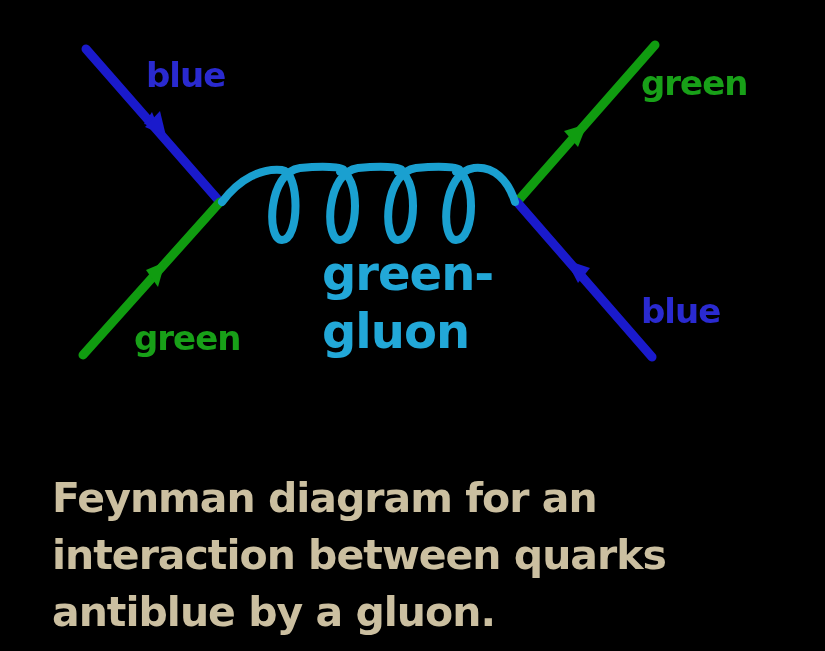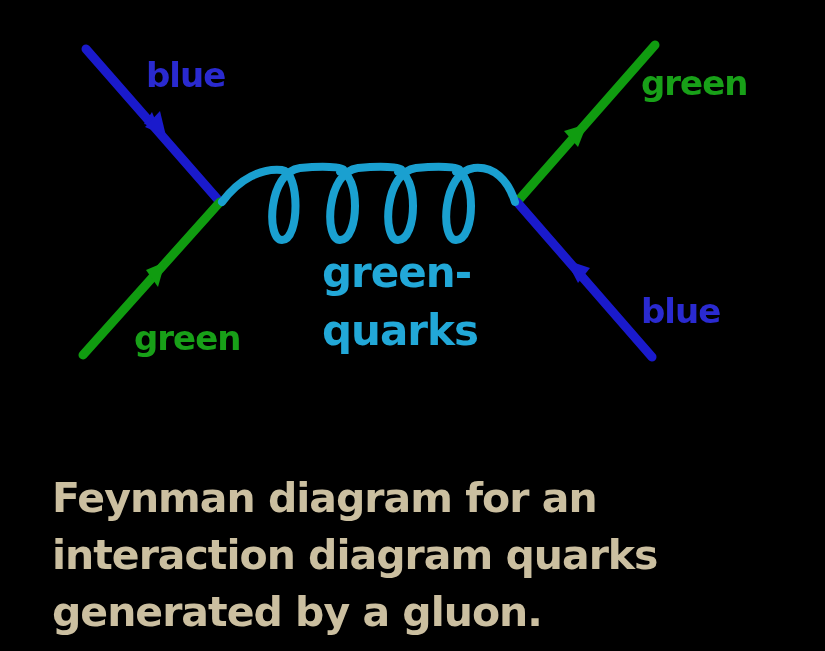--- a/index.html
+++ b/index.html
@@ -29,21 +29,21 @@
       line-height: 1;
       letter-spacing: -1px;
       white-space: nowrap;
     }
     .gluon-label {
       position: absolute;
       left: 322px;
       top: 244px;
       font-family: "DejaVu Sans", sans-serif;
       font-weight: bold;
-      font-size: 42px;
+      font-size: 48px;
       line-height: 58px;
       letter-spacing: -1px;
     }
     .gluon-label div { white-space: nowrap; }
     .caption {
       position: absolute;
       left: 52px;
       top: 470px;
       width: 740px;
       font-family: "DejaVu Sans", sans-serif;
@@ -95,16 +95,16 @@
            C 494 166, 508 180, 515 202" fill="none" stroke="#1aa0d0" stroke-width="8" stroke-linejoin="round" stroke-linecap="round"></path>
 </svg>
 
 <div class="label" style="left:146px; top:58px; color:#2a2ad0;">blue</div>
 <div class="label" style="left:134px; top:321px; color:#18a018;">green</div>
 <div class="label" style="left:641px; top:66px; color:#18a018;">green</div>
 <div class="label" style="left:641px; top:294px; color:#2a2ad0;">blue</div>
 
 <div class="gluon-label" style="color:#22a8d8;">
   <div>green-</div>
-  <div>quarks</div>
+  <div>gluon</div>
 </div>
 
-<div class="caption" style="color:#cbbfa0;">Feynman diagram for an interaction diagram quarks generated by a gluon.</div>
+<div class="caption" style="color:#cbbfa0;">Feynman diagram for an interaction between quarks antiblue by a gluon.</div>
 
 </body></html>

